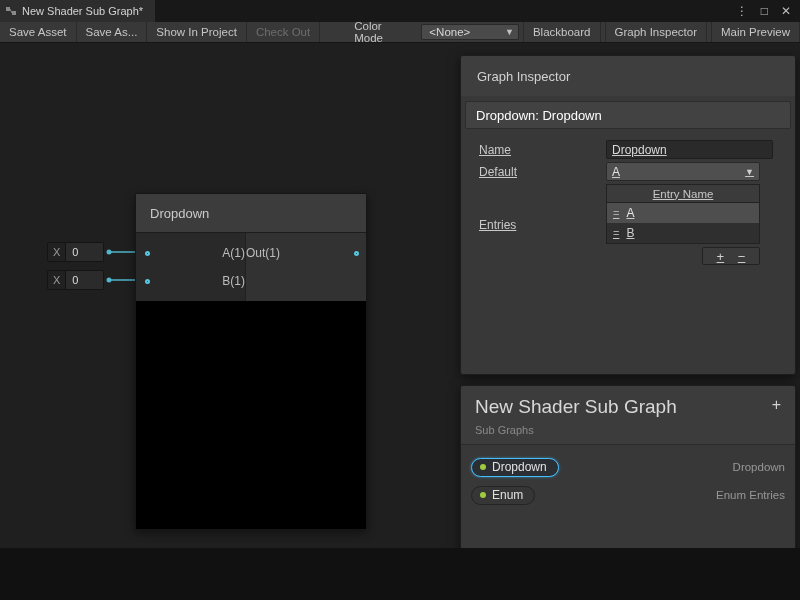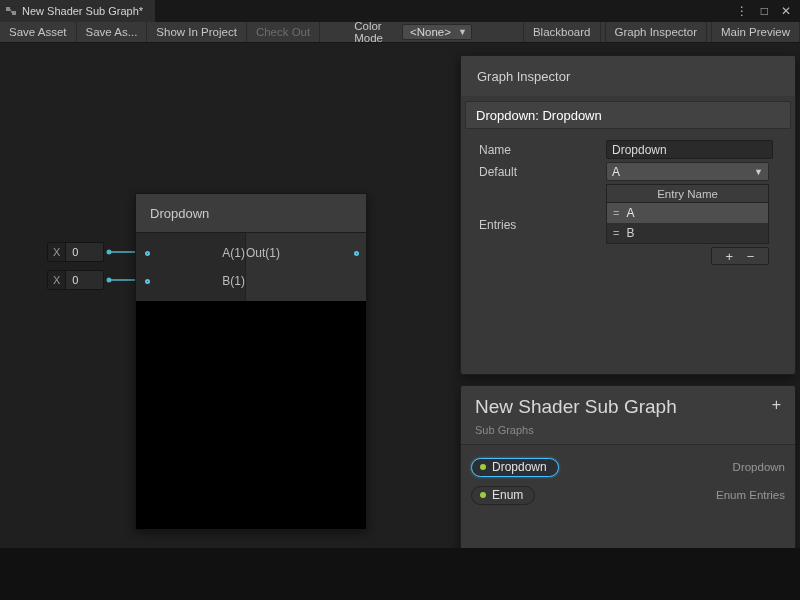--- a/index.html
+++ b/index.html
@@ -24,21 +24,21 @@
     align-items:stretch; font-size:11.5px; color:#c6c6c6; }
   .tb-btn { display:flex; align-items:center; padding:0 9px;
     border-right:1px solid #2a2a2a; white-space:nowrap; }
   .tb-btn.bordered-left { border-left:1px solid #2a2a2a; }
   .tb-btn.disabled { color:#6d6d6d; }
   .tb-label { display:flex; align-items:center; padding:0 8px; margin-left:26px; }
   .tb-dropdown { display:flex; align-items:center; margin:2px 0; padding:0 4px 0 7px;
     width:98px; background:#4a4a4a; border:1px solid #292929; border-radius:2px;
     color:#d6d6d6; }
   .tb-dropdown .arrow { margin-left:auto; font-size:9px; color:#c2c2c2; }
-  .tb-right { margin-left:auto; display:flex;padding-left:47px; }
+  .tb-right { margin-left:auto; display:flex; }
   .tb-right .tb-btn { margin-left:4px; }
   
   .canvas { position:absolute; top:44px; left:0; right:0; bottom:0; background:#1f1f1f; }
   .edges { position:absolute; top:0; left:0; width:100%; height:100%; pointer-events:none; }
   
   .value-widget { position:absolute; left:47px; width:57px; height:20px;
     background:#212121; border:1px solid #141414; border-radius:2px;
     display:flex; align-items:center; }
   .vw-label { color:#9a9a9a; padding:0 5px; font-size:11px; }
   .vw-value { flex:1; background:#2b2b2b; align-self:stretch; display:flex;
@@ -71,21 +71,21 @@
     padding-left:16px; font-size:13px; color:#d2d2d2; }
   
   .tabs { display:flex; height:27px; background:#2e2e2e; border-bottom:1px solid #232323; }
   .tab { display:flex; align-items:center; padding:0 14px; color:#bdbdbd; font-size:12px; }
   .tab.active { background:#383838; color:#d6d6d6;
     box-shadow:inset 0 -2px 0 #4c9be8; }
   
   .section-bar { margin:5px 4px 0 4px; height:28px; background:#424242;
     border:1px solid #2d2d2d; border-radius:2px; display:flex; align-items:center;
     padding-left:10px; font-size:13px; color:#ffffff; }
-  .form { margin-top:11px; padding:0 26px 0 18px; }
+  .form { margin-top:11px; padding:0 35px 0 18px;text-decoration:underline; }
   .form-row { display:flex; align-items:center; margin-bottom:3px; }
   .form-row .f-label { width:127px; color:#c9c9c9; font-size:12px; flex:0 0 auto; }
   .f-input { flex:1; height:19px; background:#2a2a2a; border:1px solid #1e1e1e;
     border-radius:2px; color:#dadada; font-size:12px; padding:0 5px;
     font-family:"Liberation Sans", sans-serif; outline:none; }
   .f-select { flex:1; height:19px; background:#4f4f4f; border:1px solid #292929;
     border-radius:2px; display:flex; align-items:center; padding:0 5px;
     color:#e2e2e2; font-size:12px; }
   .f-select .arrow { margin-left:auto; font-size:9px; color:#cfcfcf; }
   .form-row.entries { align-items:center; margin-top:1px; }

